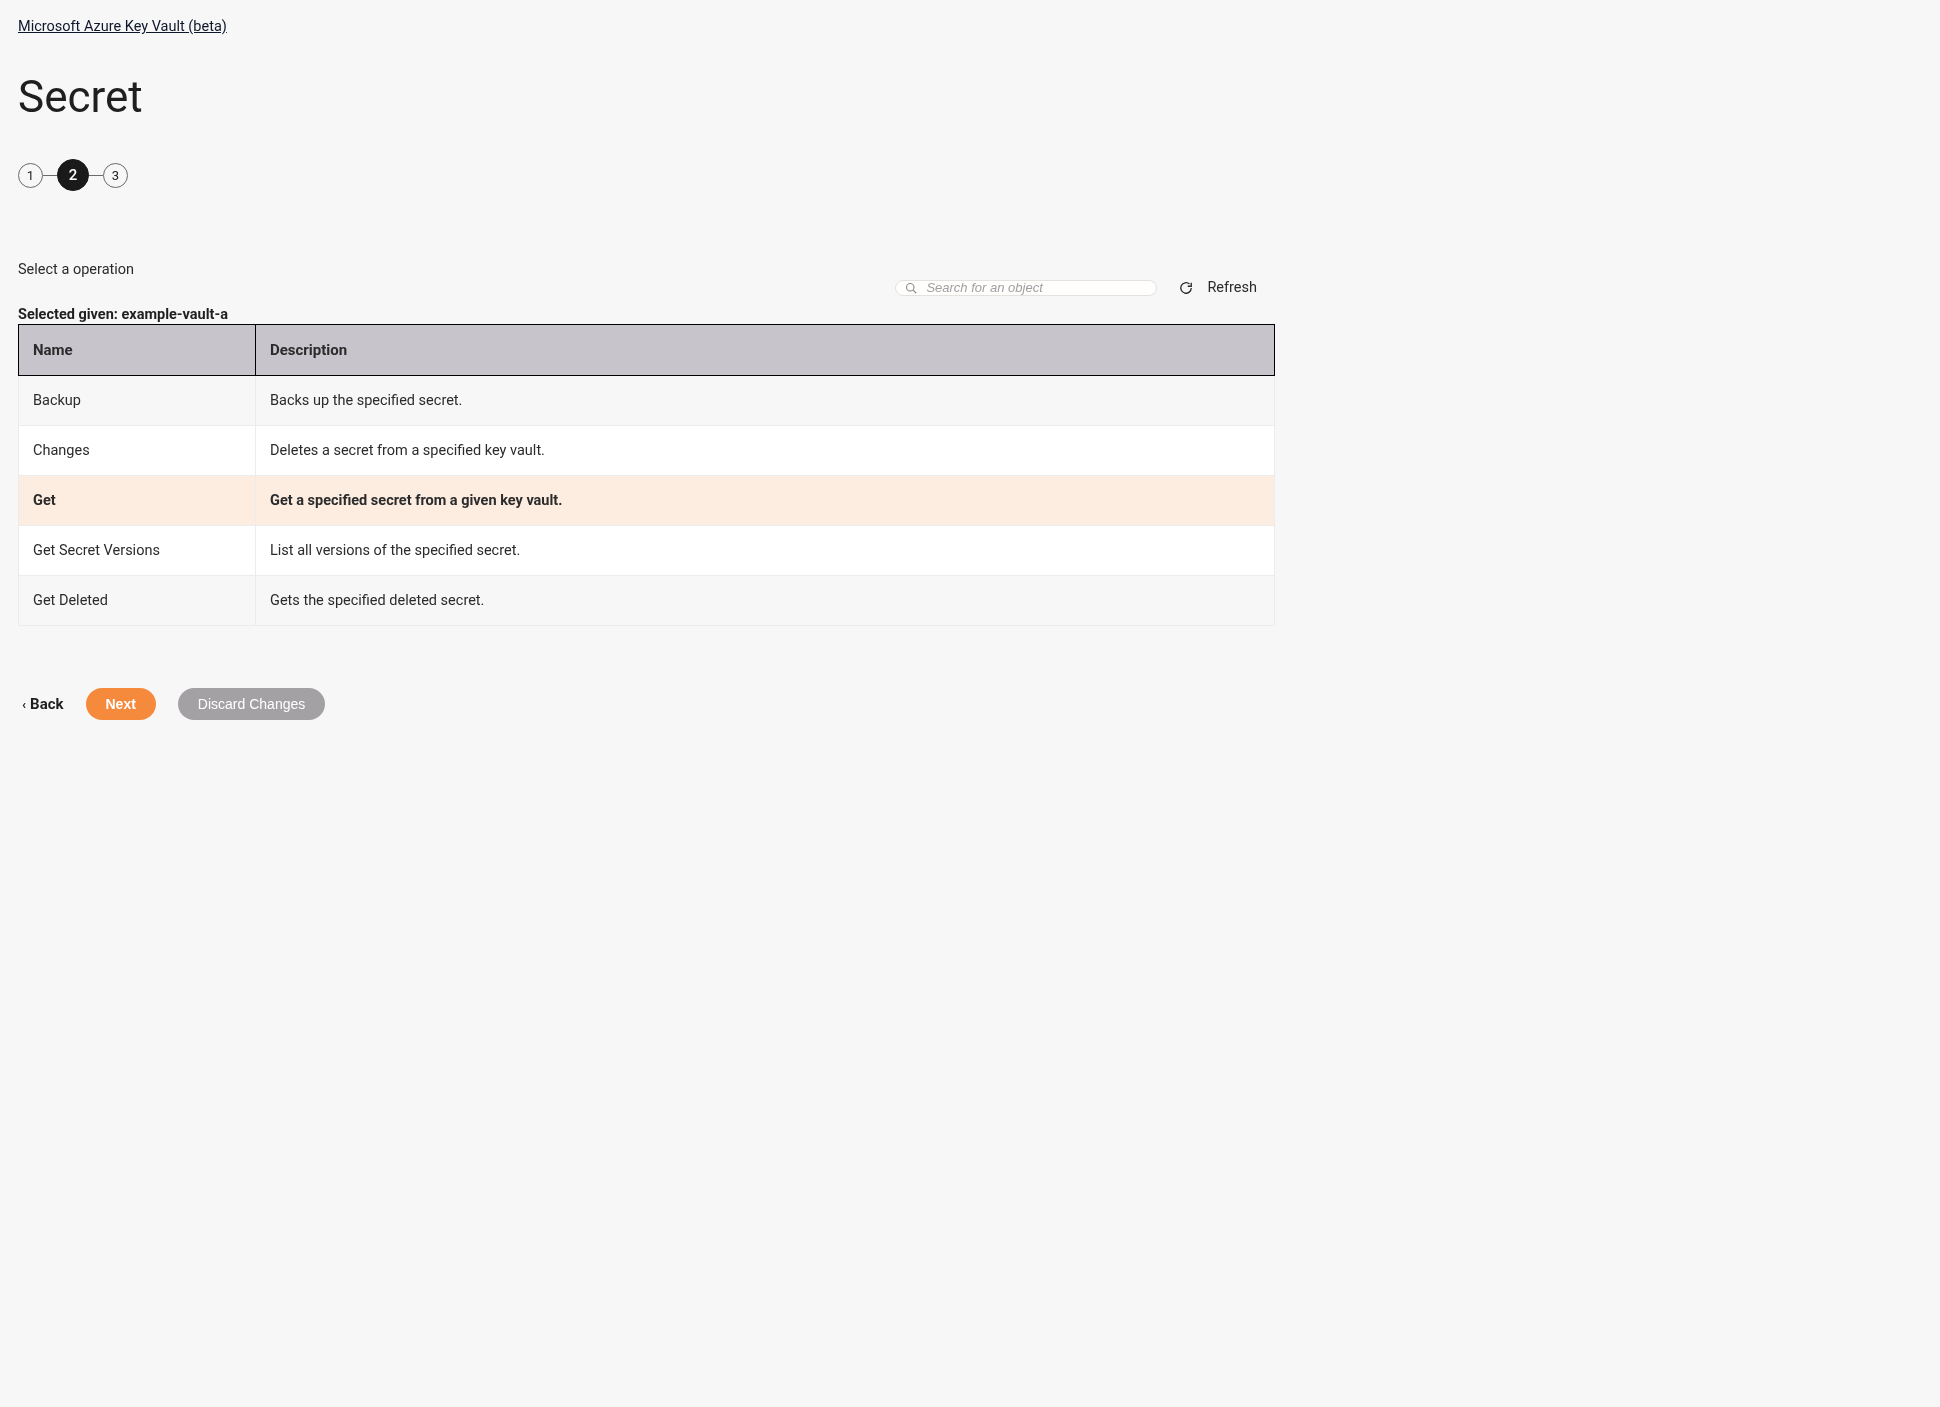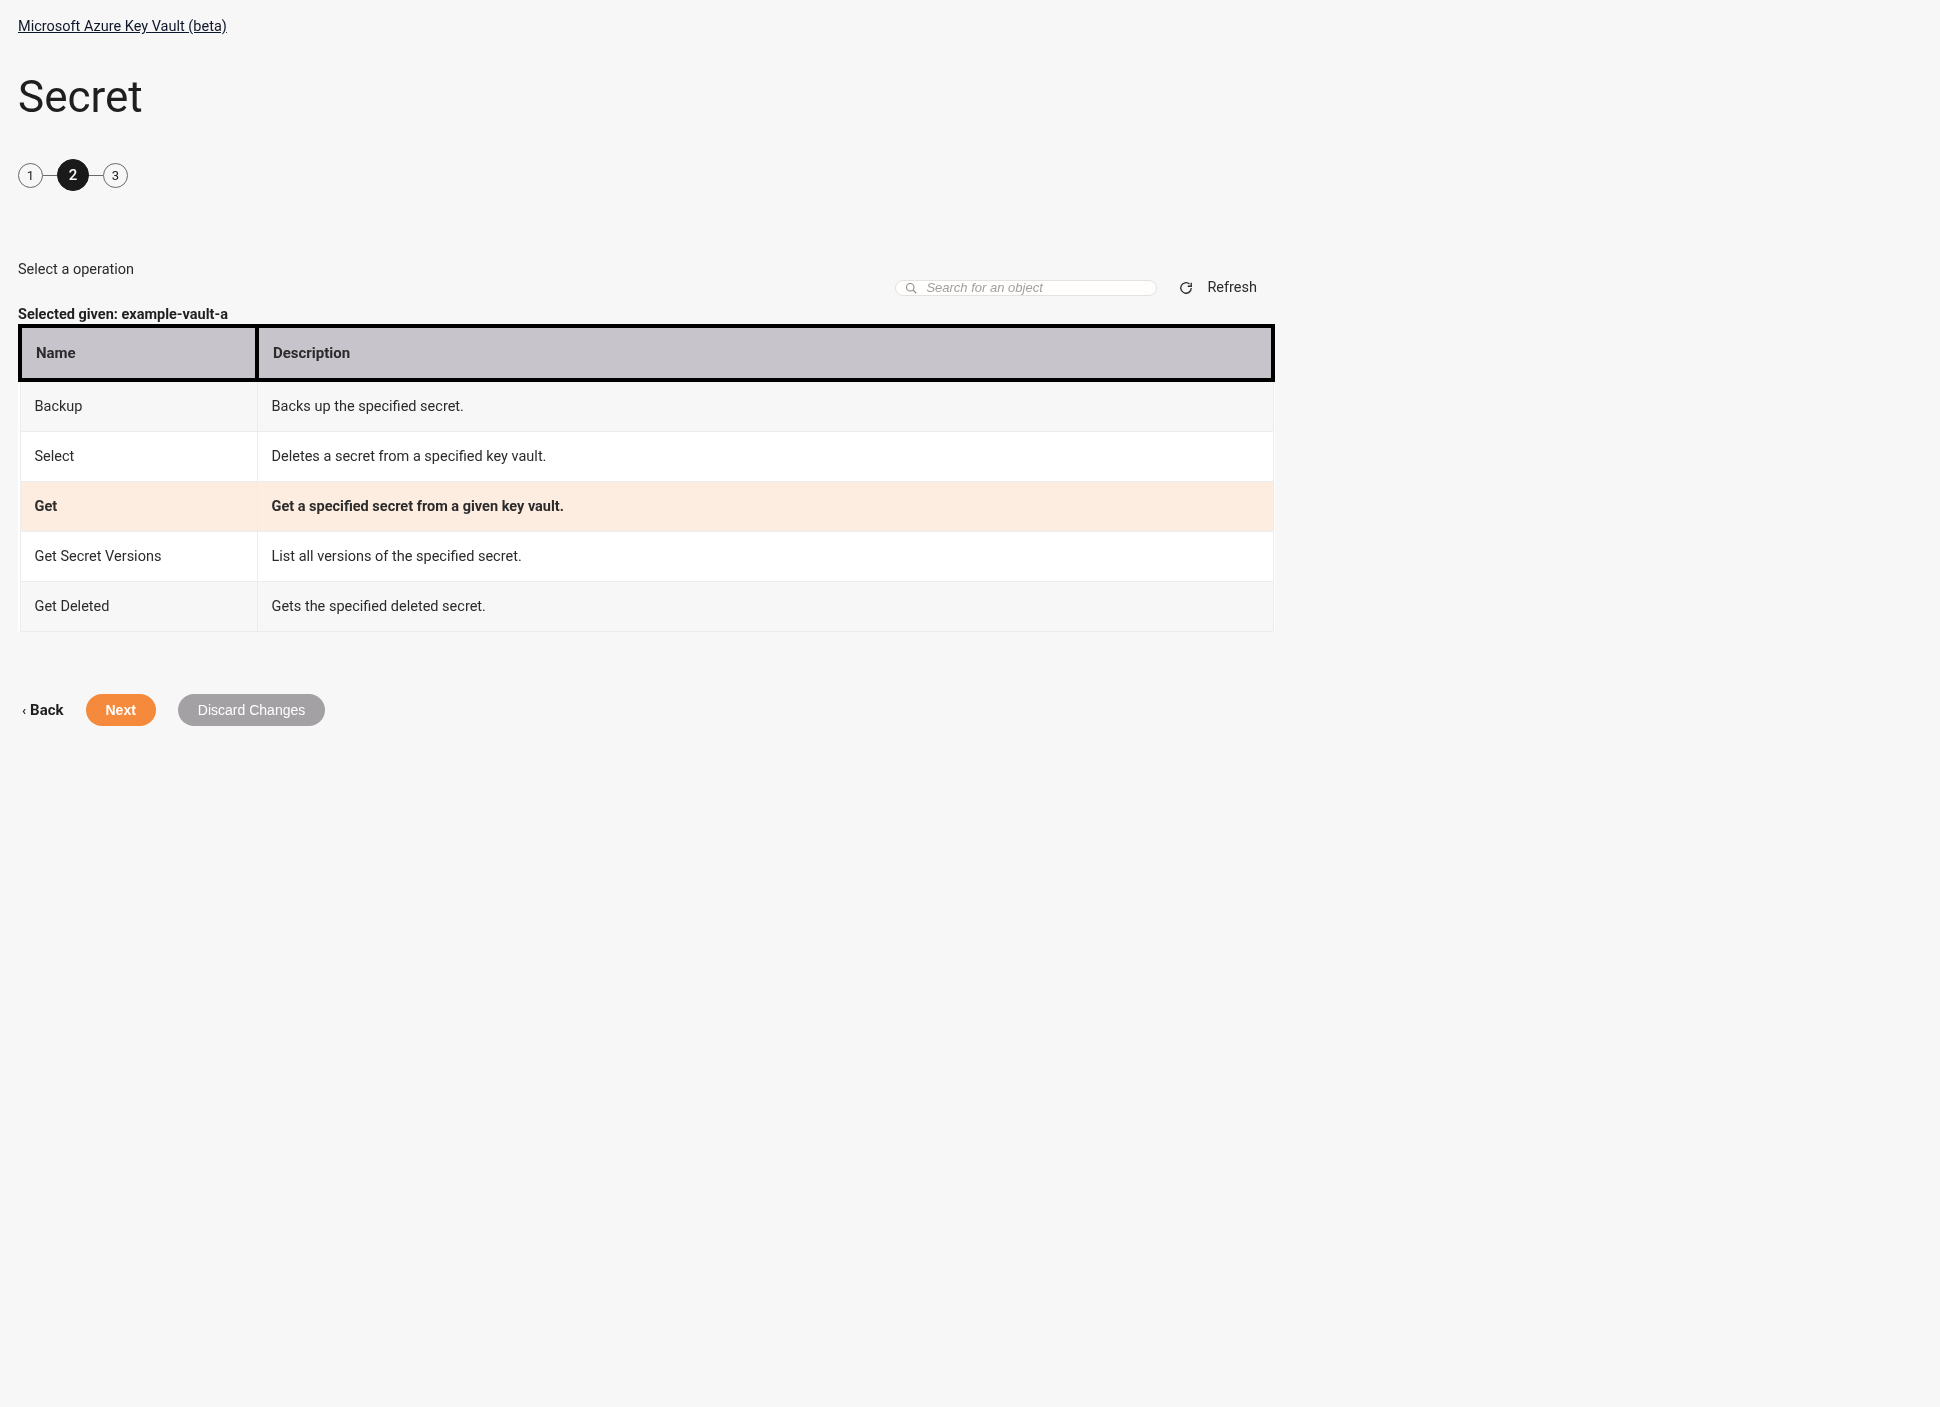--- a/index.html
+++ b/index.html
@@ -128,21 +128,21 @@
     border-collapse: collapse;
     background: #fff;
   }
   .table th {
     background: #c7c4cb;
     text-align: left;
     font-size: 15px;
     font-weight: 700;
     color: #2b2b2b;
     padding: 16px 14px;
-    border: 4px solid #000000;
+    border: 1px solid #000000;
   }
   .table th:first-child {
     width: 237px;
   }
   .table td {
     font-size: 14.5px;
     color: #2b2b2b;
     padding: 16px 14px;
     border: 1px solid #ececec;
   }
@@ -239,21 +239,21 @@
         <th>Name</th>
         <th>Description</th>
       </tr>
     </thead>
     <tbody id="tbody">
         <tr>
           <td>Backup</td>
           <td>Backs up the specified secret.</td>
         </tr>
         <tr>
-          <td>Select</td>
+          <td>Changes</td>
           <td>Deletes a secret from a specified key vault.</td>
         </tr>
         <tr class="selected">
           <td>Get</td>
           <td>Get a specified secret from a given key vault.</td>
         </tr>
         <tr>
           <td>Get Secret Versions</td>
           <td>List all versions of the specified secret.</td>
         </tr>

